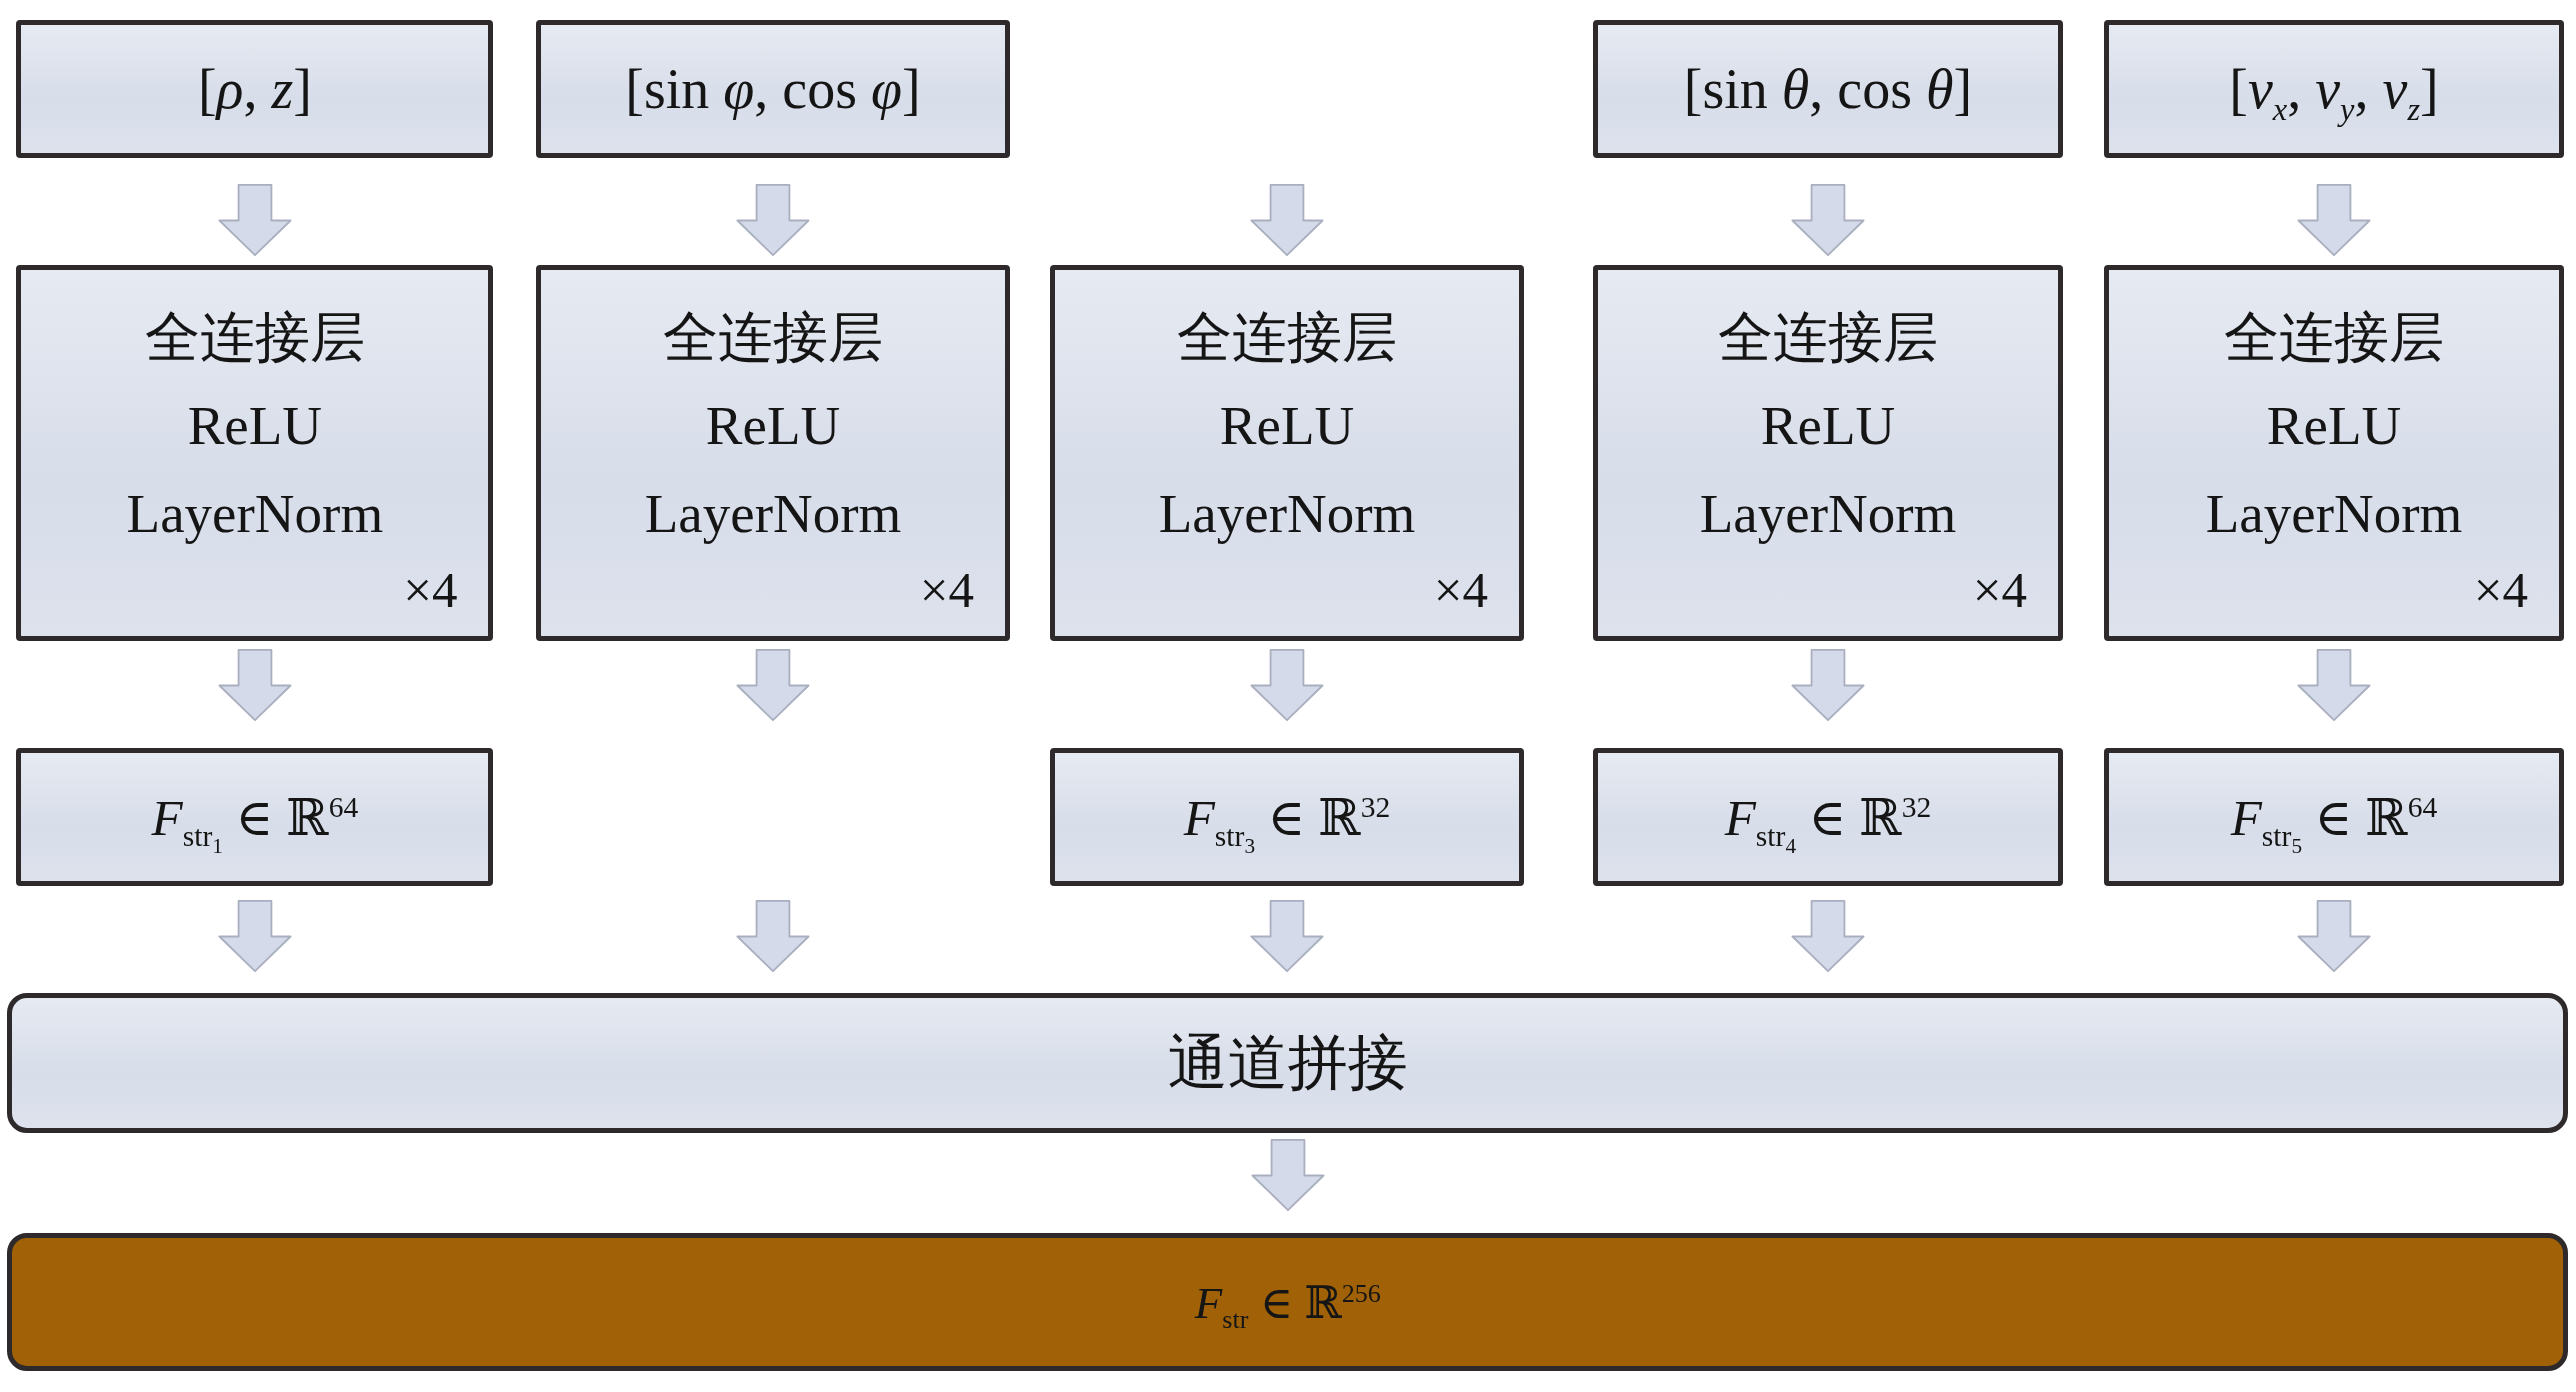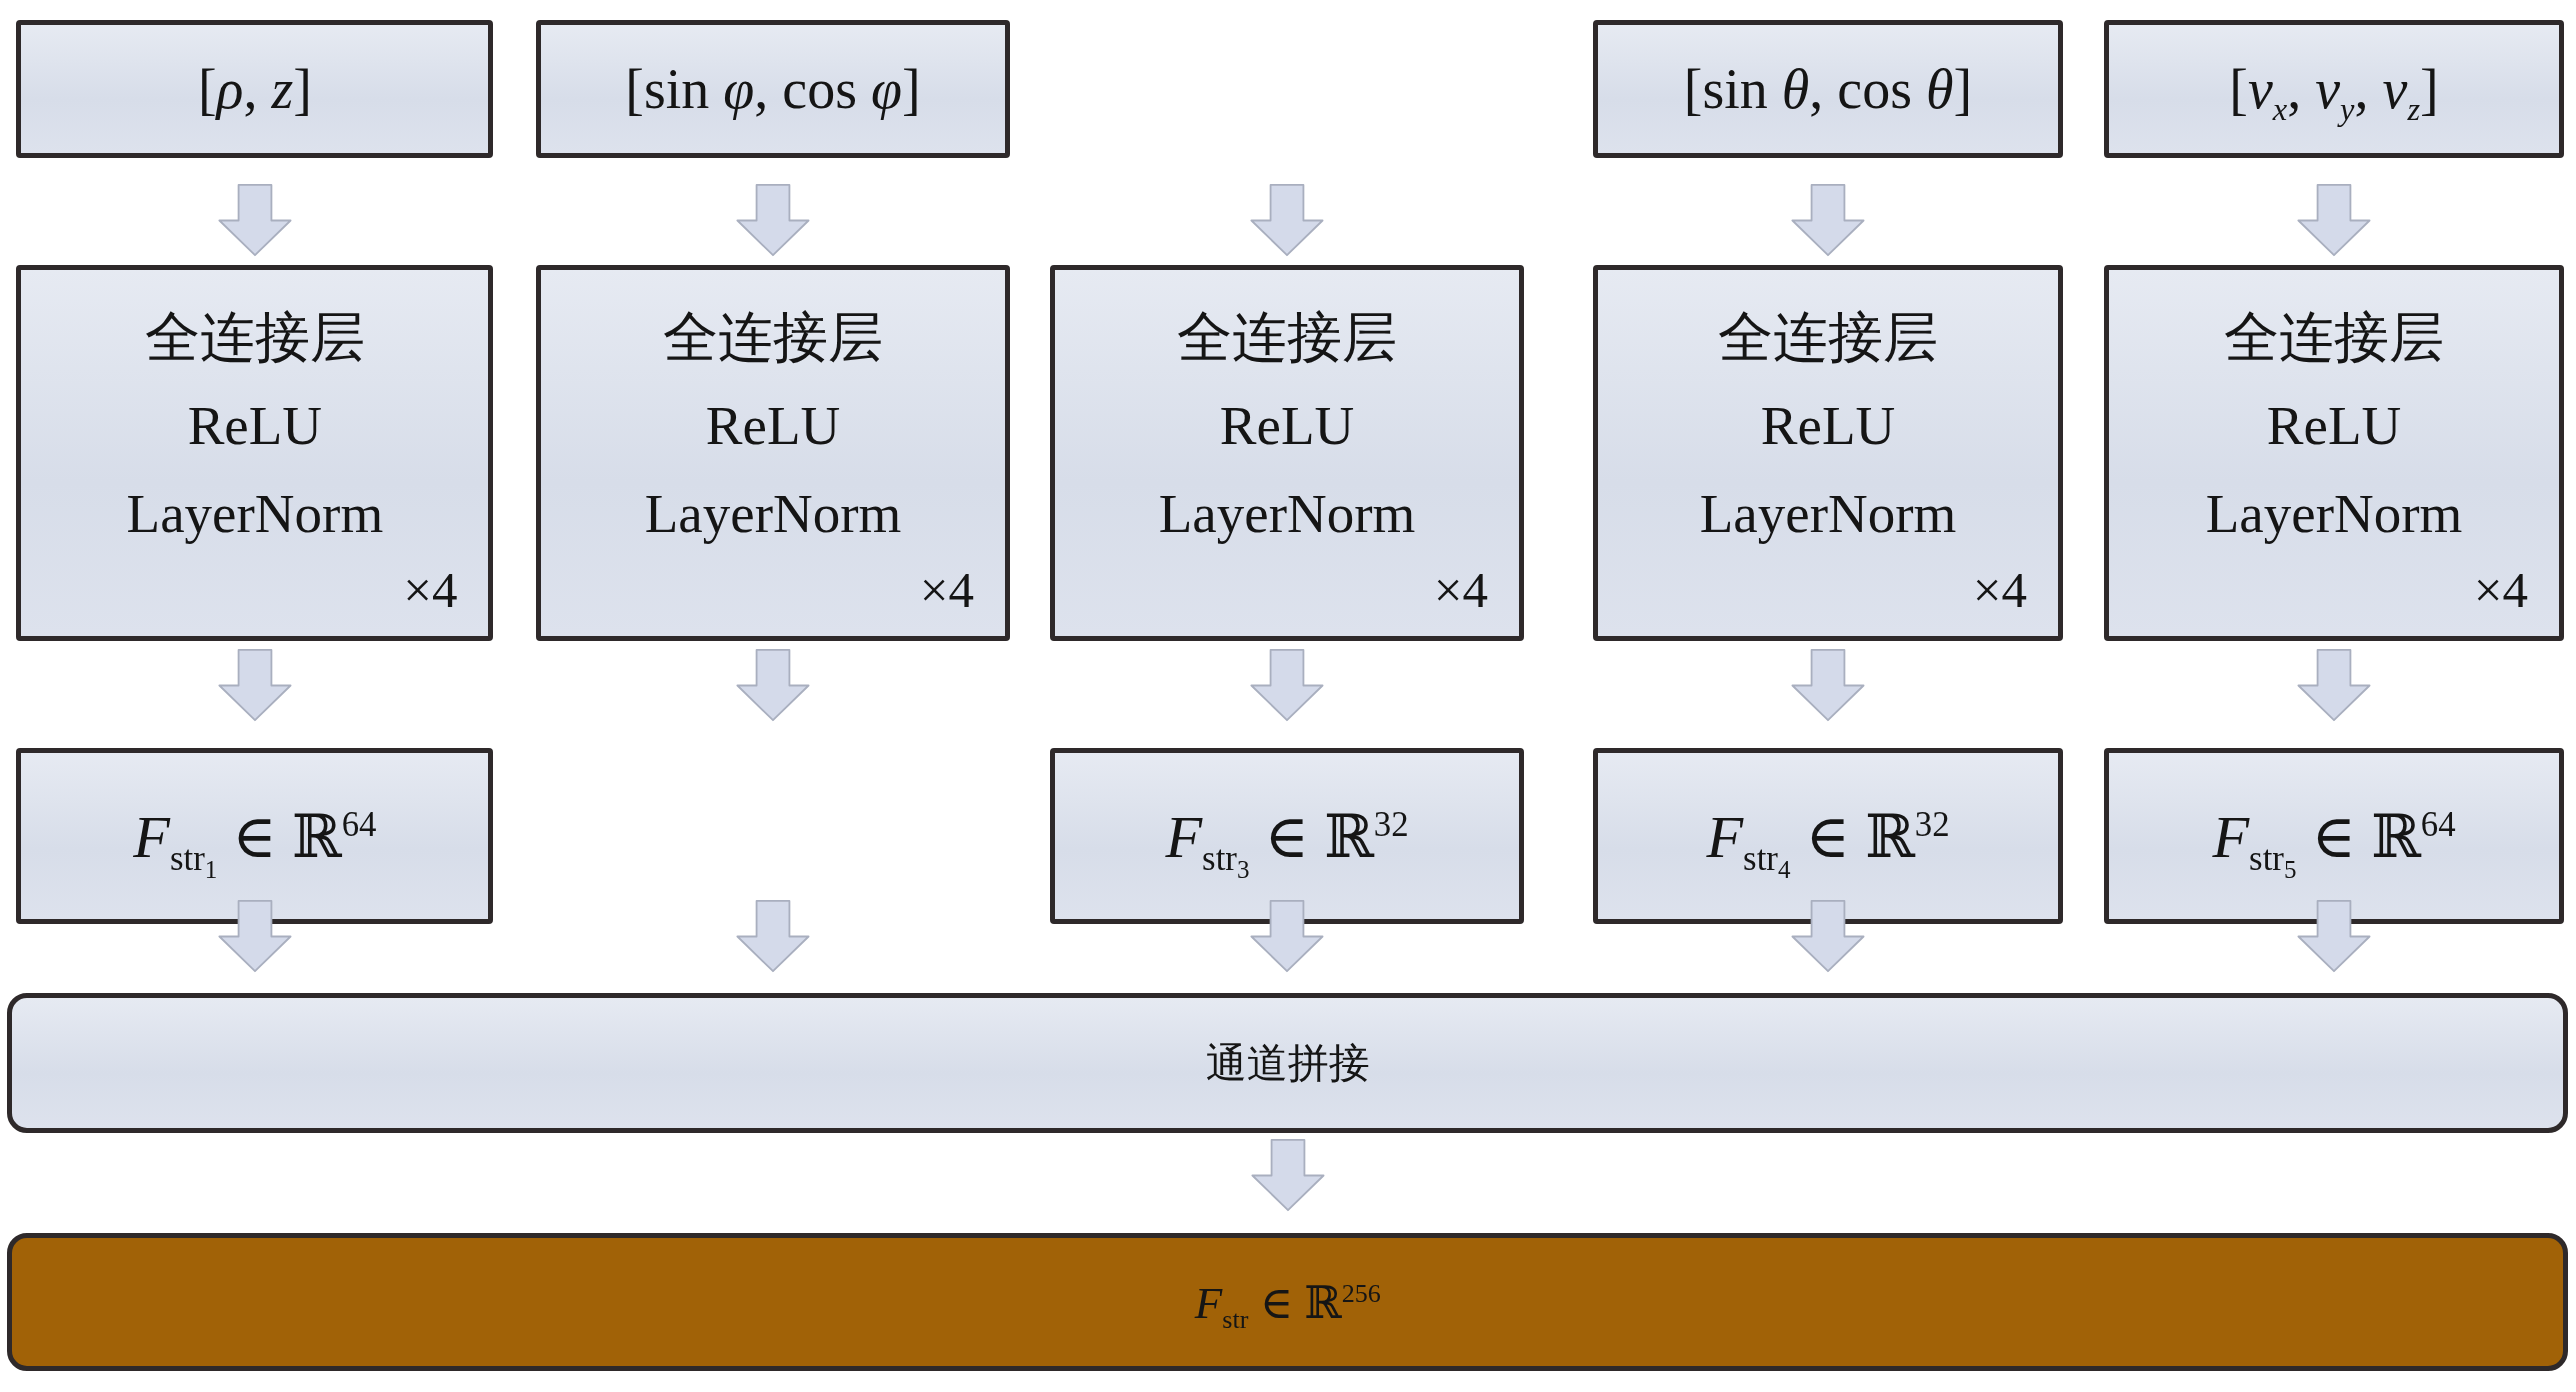--- a/index.html
+++ b/index.html
@@ -32,23 +32,23 @@
     position:absolute;left:0;right:0;box-sizing:border-box;
     background:linear-gradient(180deg,var(--box-fill-top) 0%,var(--box-fill-mid) 58%,var(--box-fill-bot) 100%);
     border:5.5px solid var(--box-border);
     border-radius:4px;
     display:flex;align-items:center;justify-content:center;
   }
   .input-box{top:20px;height:138px;font-size:56px;}
   .mlp-box{top:265px;height:376px;flex-direction:column;justify-content:flex-start;padding-top:40px;gap:33px;}
   .mlp-line{font-size:55px;line-height:1;}
   .mlp-repeat{position:absolute;right:31px;bottom:20px;font-size:51px;line-height:1;}
-  .feature-box{top:748px;height:176px;font-size:60px;}
+  .feature-box{top:748px;height:138px;font-size:51px;}
 
-  .concat-bar{top:993px;left:7.3px;right:auto;width:2561px;height:140px;font-size:41px;border-radius:20px;}
+  .concat-bar{top:993px;left:7.3px;right:auto;width:2561px;height:140px;font-size:60px;border-radius:20px;}
   .output-box{top:1233px;left:7.3px;right:auto;width:2561px;height:138px;font-size:45px;border-radius:20px;background:#a16207;}
 
   
   .arrow{position:absolute;left:50%;transform:translateX(-50%);width:84px;height:73px;}
   .a1{top:184px;}
   .a2{top:649px;}
   .a3{top:900px;}
   .arrow-center{position:absolute;left:1246px;top:1139px;width:84px;height:73px;}
   .arrow polygon,.arrow-center polygon{
     fill:var(--arrow-fill);stroke:var(--arrow-stroke);stroke-width:2;stroke-linejoin:round;

